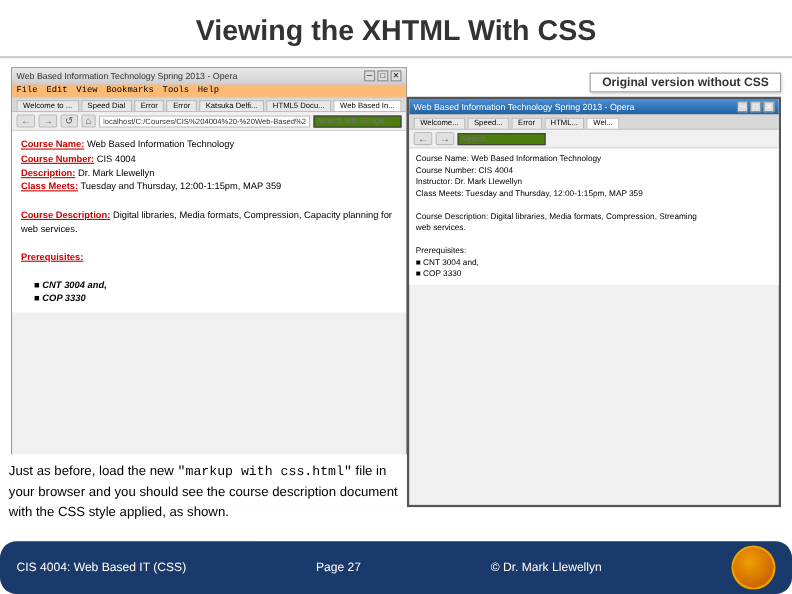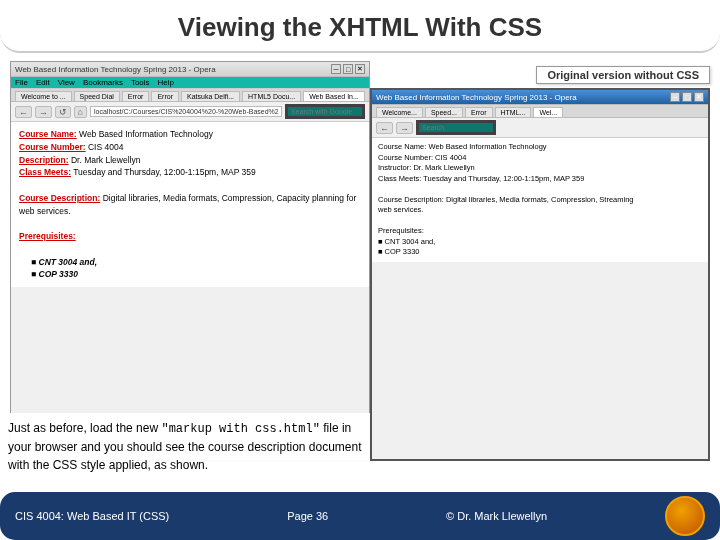--- a/index.html
+++ b/index.html
@@ -14,21 +14,20 @@
 
     
     .slide-title {
       text-align: center;
       font-size: 26px;
       font-weight: bold;
       color: #333;
       padding: 12px 0 8px 0;
       border-bottom: 2px solid #ccc;
       margin-bottom: 8px;
-      border-radius: 20px;
     }
 
     
     .content-area {
       display: flex;
       flex-direction: row;
       padding: 0 10px;
       gap: 0;
       height: 400px;
     }
@@ -61,25 +60,25 @@
     }
     .ctrl-btn {
       width: 10px; height: 10px;
       border: 1px solid #888;
       background: #ddd;
       font-size: 7px;
       display: flex; align-items: center; justify-content: center;
     }
 
     .browser-menubar {
-      background: #14b8a6;
+      background: #fdba74;
       padding: 1px 4px;
       font-size: 8px;
       border-bottom: 1px solid #ccc;
-      display: flex; gap: 8px;
+      display: flex; gap: 8px; font-family: Liberation Mono, monospace;
     }
 
     .browser-tabs {
       background: #d8d8d8;
       padding: 2px 4px 0;
       font-size: 7.5px;
       display: flex; gap: 2px;
       border-bottom: 1px solid #bbb;
       overflow: hidden;
     }
@@ -115,22 +114,22 @@
       font-size: 7px;
       background: #fff;
       border: 1px solid #bbb;
       padding: 1px 3px;
       color: #333;
     }
 
     .search-bar {
       width: 80px;
       font-size: 7px;
-      background: #0f766e;
-      border: 3px solid #404040;
+      background: #4d7c0f;
+      border: 1px solid #404040;
       padding: 1px 3px;
     }
 
     
     .page-content {
       background: #fff;
       padding: 6px 8px;
       font-size: 8.5px;
       line-height: 1.5;
     }
@@ -366,16 +365,16 @@
     </div>
   </div>
 </div>
 
 <div class="bottom-text">
   <span>Just as before, load the new <code>"markup with css.html"</code> file in your browser and you should see the course description document with the CSS style applied, as shown.</span>
 </div>
 
 <div class="footer-bar">
   <span>CIS 4004: Web Based IT (CSS)</span>
-  <span>Page 36</span>
+  <span>Page 27</span>
   <span>© Dr. Mark Llewellyn</span>
   <div class="footer-logo"></div>
 </div>
 
 </body></html>

